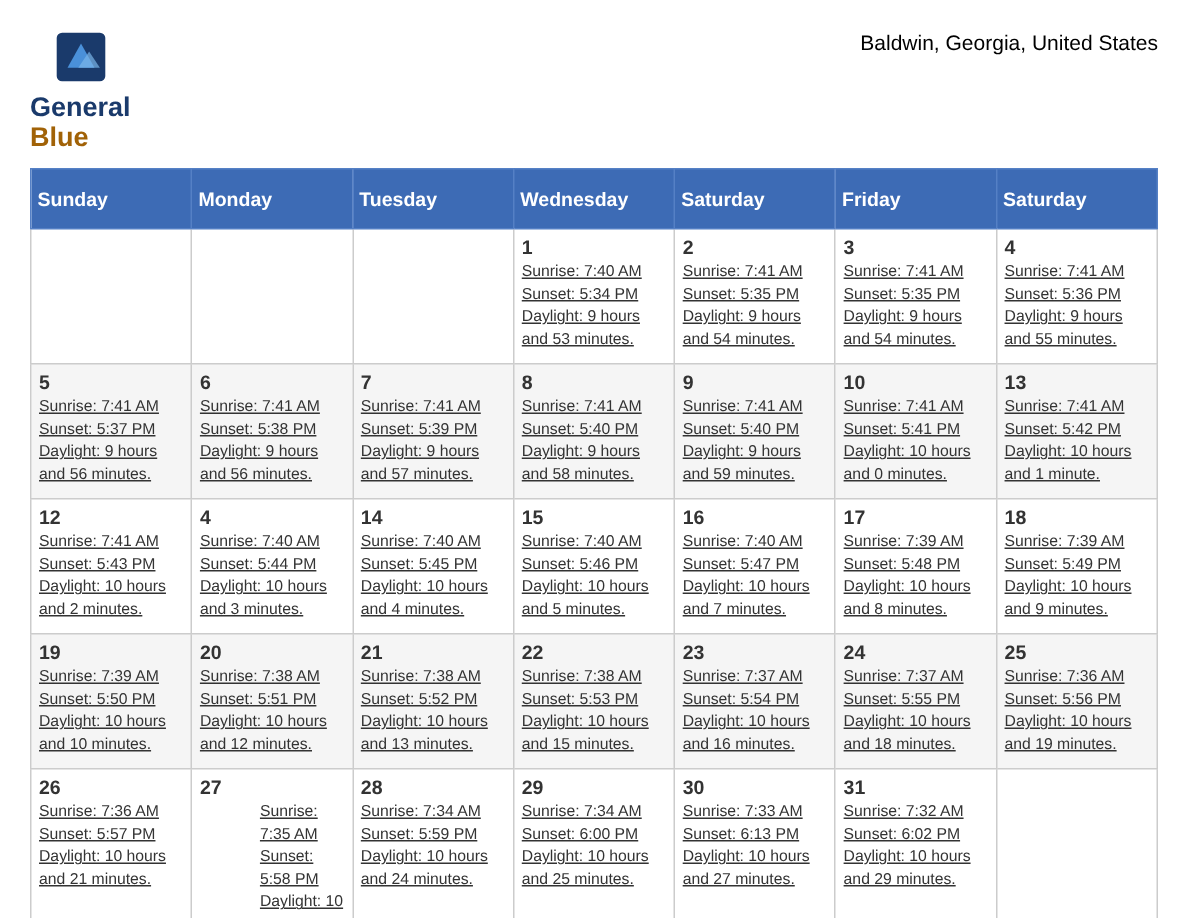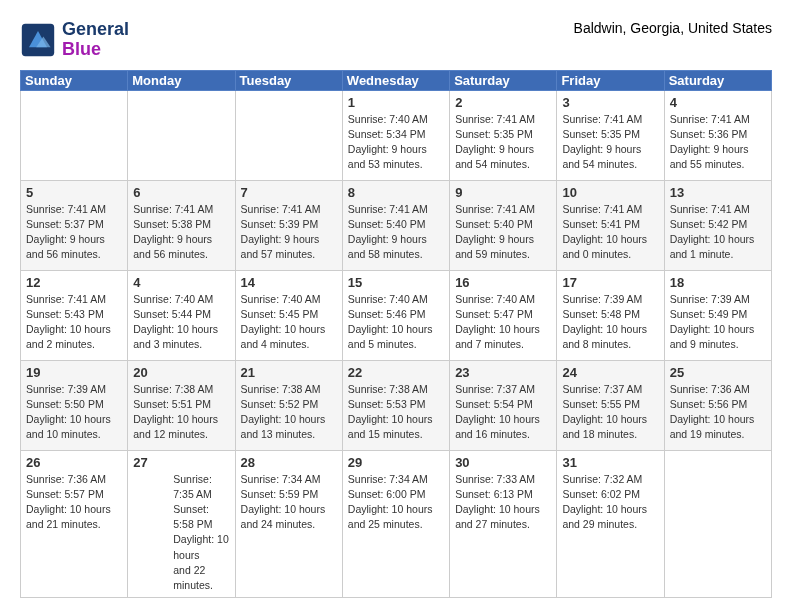--- a/index.html
+++ b/index.html
@@ -13,29 +13,30 @@
     .header {
       display: flex;
       justify-content: space-between;
       align-items: flex-start;
       margin-bottom: 10px;
     }
     .logo {
       display: flex;
       align-items: center;
       gap: 6px;
+      flex-direction: column;
     }
     .logo-text {
       font-size: 18px;
       font-weight: bold;
       color: #1a3a6b;
       line-height: 1.1;
     }
     .logo-text span {
-      color: #a21caf;
+      color: #a16207;
     }
     .logo-icon {
       width: 36px;
       height: 36px;
     }
     .title-block {
       text-align: right;
     }
     .month-title {
       font-size: 32px;
@@ -49,21 +50,21 @@
     .calendar {
       width: 100%;
       border-collapse: collapse;
       border: 1px solid #ccc;
     }
     .calendar th {
       background: #3d6bb5;
       color: #fff;
       font-size: 13px;
       font-weight: bold;
-      padding: 2px 4px;
+      padding: 12px 4px;
       text-align: left;
       border: 1px solid #5580c5;
     }
     .calendar td {
       border: 1px solid #ccc;
       vertical-align: top;
       padding: 4px 5px;
       width: calc(100% / 7);
       height: 90px;
       font-size: 11px;
@@ -75,20 +76,21 @@
     }
     .day-num {
       font-weight: bold;
       font-size: 13px;
       margin-bottom: 2px;
     }
     .day-info {
       font-size: 10.5px;
       line-height: 1.45;
       color: #333;
+      text-decoration: underline;
     }
     .empty {
       background: #f9f9f9;
     }
   </style>
 </head>
 <body>
 
 <div class="header">
   <div class="logo">

